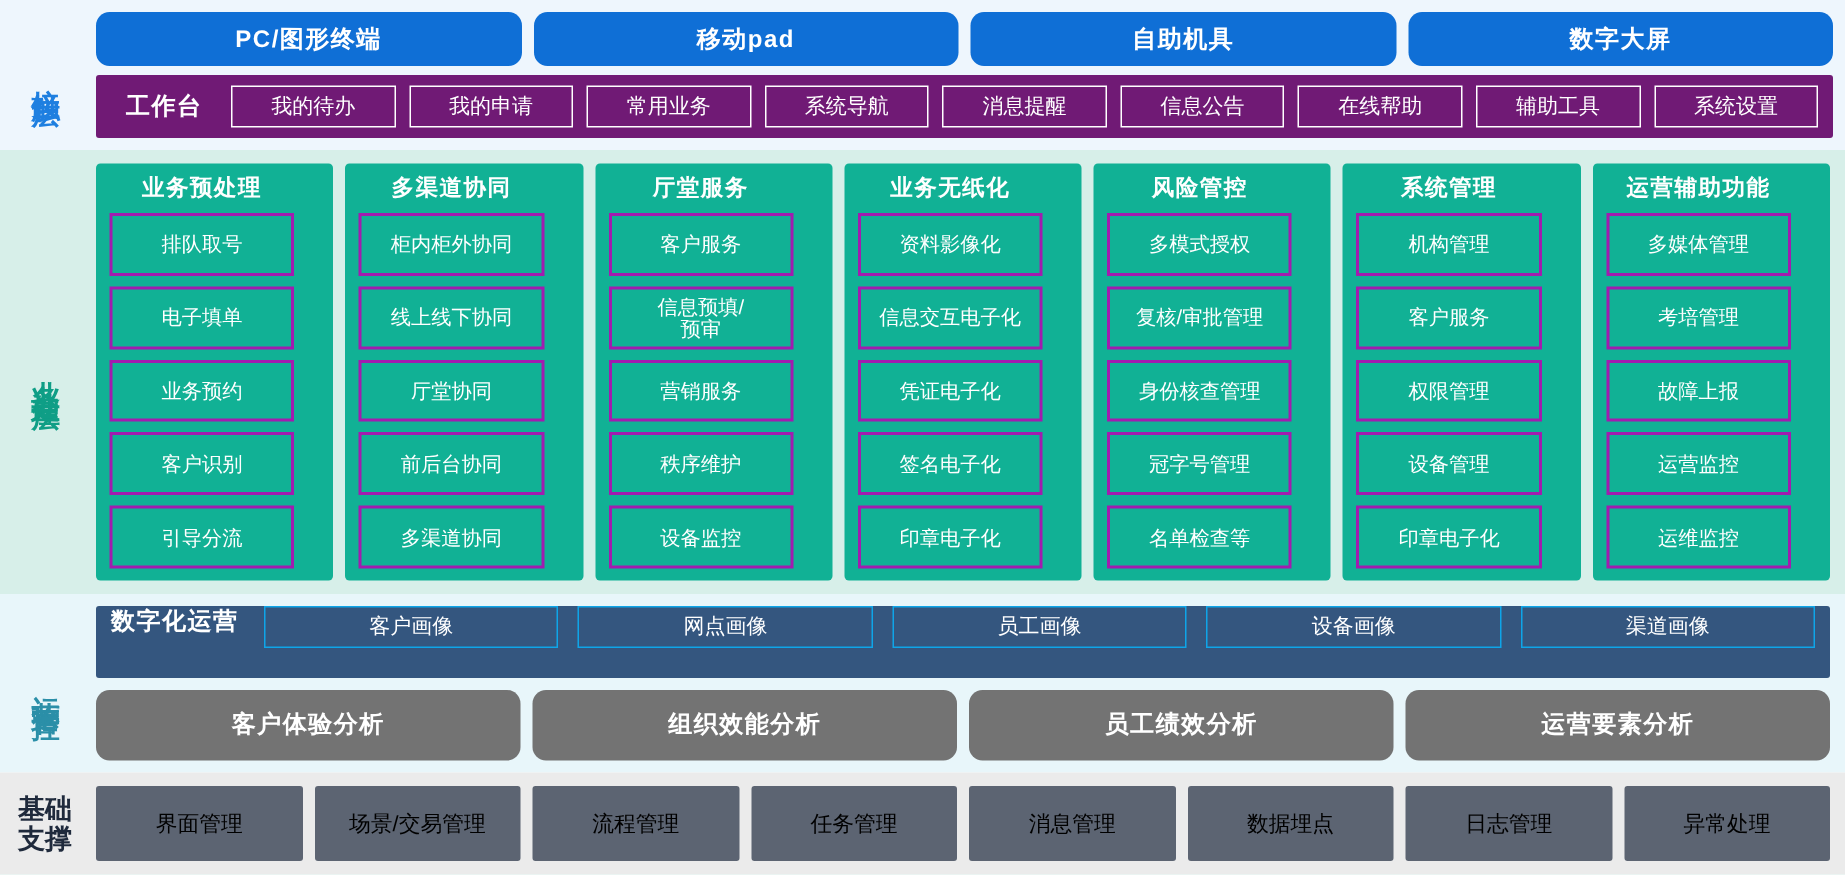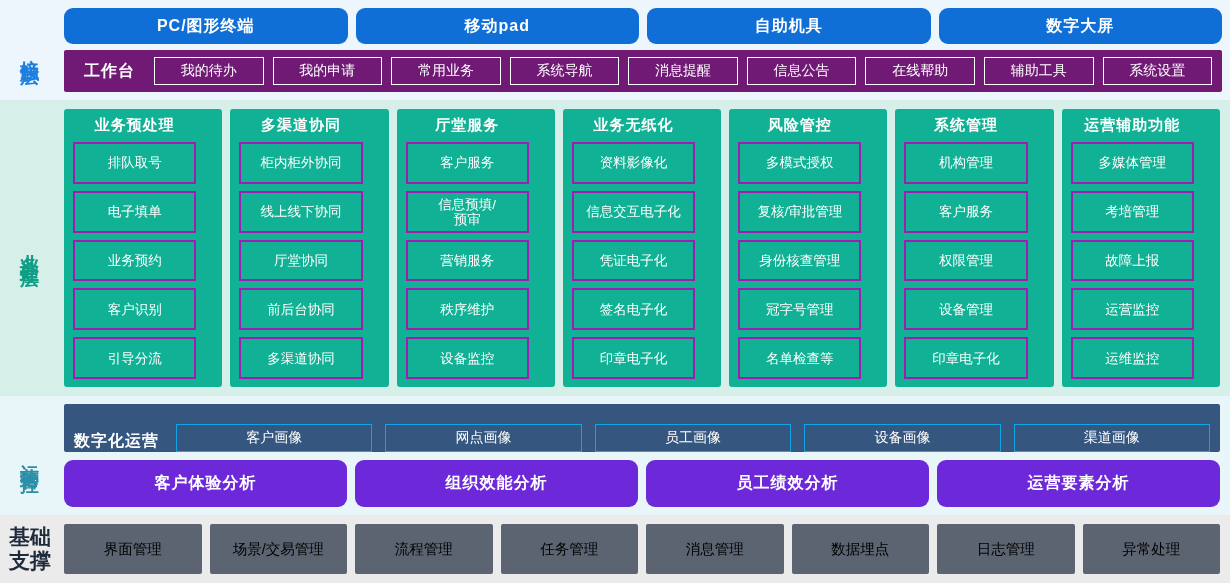--- a/index.html
+++ b/index.html
@@ -71,40 +71,40 @@
     color:#fff;font-size:13.5px;line-height:1.12;white-space:pre-line;
   }
 
   
   .ops-band{background:#e8f6fa;height:119px;}
   .ops-band .band-label{color:#2b8fa8;}
   .ops-body{padding:8px 10px 8px 4px;box-sizing:border-box;height:100%;
             display:flex;flex-direction:column;gap:8px;}
   .ops-portrait-row{
     flex:1;background:#34567f;border-radius:2px;
-    display:flex;align-items:flex-end;gap:13px;padding:0 10px;box-sizing:border-box;
+    display:flex;align-items:flex-start;gap:13px;padding:0 10px;box-sizing:border-box;
   }
   .ops-title{color:#fff;font-size:16px;font-weight:bold;letter-spacing:1px;
              white-space:nowrap;padding-right:4px;}
   .ops-chip{
     flex:1;height:26px;border:1px solid #0ea5e9;
     display:flex;align-items:center;justify-content:center;
     color:#fff;font-size:14px;white-space:nowrap;
   }
   .ops-analysis-row{flex:1;display:flex;gap:8px;}
   .ops-analysis{
-    flex:1;background:#6d28d9;border-radius:9px;
+    flex:1;background:#737373;border-radius:9px;
     display:flex;align-items:center;justify-content:center;
     color:#fff;font-size:16px;font-weight:bold;letter-spacing:1px;
   }
 
   
   .base-band{background:#ebebeb;height:68px;}
   .base-band .band-label{color:#1f2a3c;}
-  .hlabel{font-size:21px;line-height:1.12;text-align:center;font-weight:bold;}
+  .hlabel{font-size:18px;line-height:1.12;text-align:center;font-weight:bold;}
   .base-body{padding:9px 10px 9px 4px;box-sizing:border-box;height:100%;}
   .base-row{display:flex;gap:8px;height:100%;}
   .base-chip{
     flex:1;background:#5c6472;border-radius:2px;
     display:flex;align-items:center;justify-content:center;
     color:#000000;font-size:14.5px;white-space:nowrap;
   }
 </style>
 </head>
 <body>

